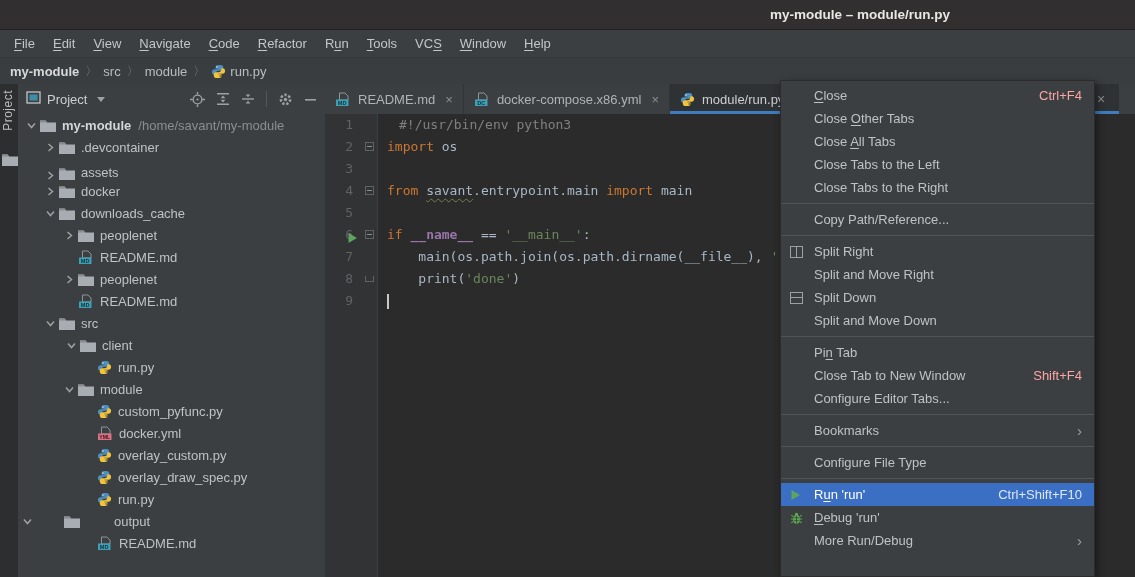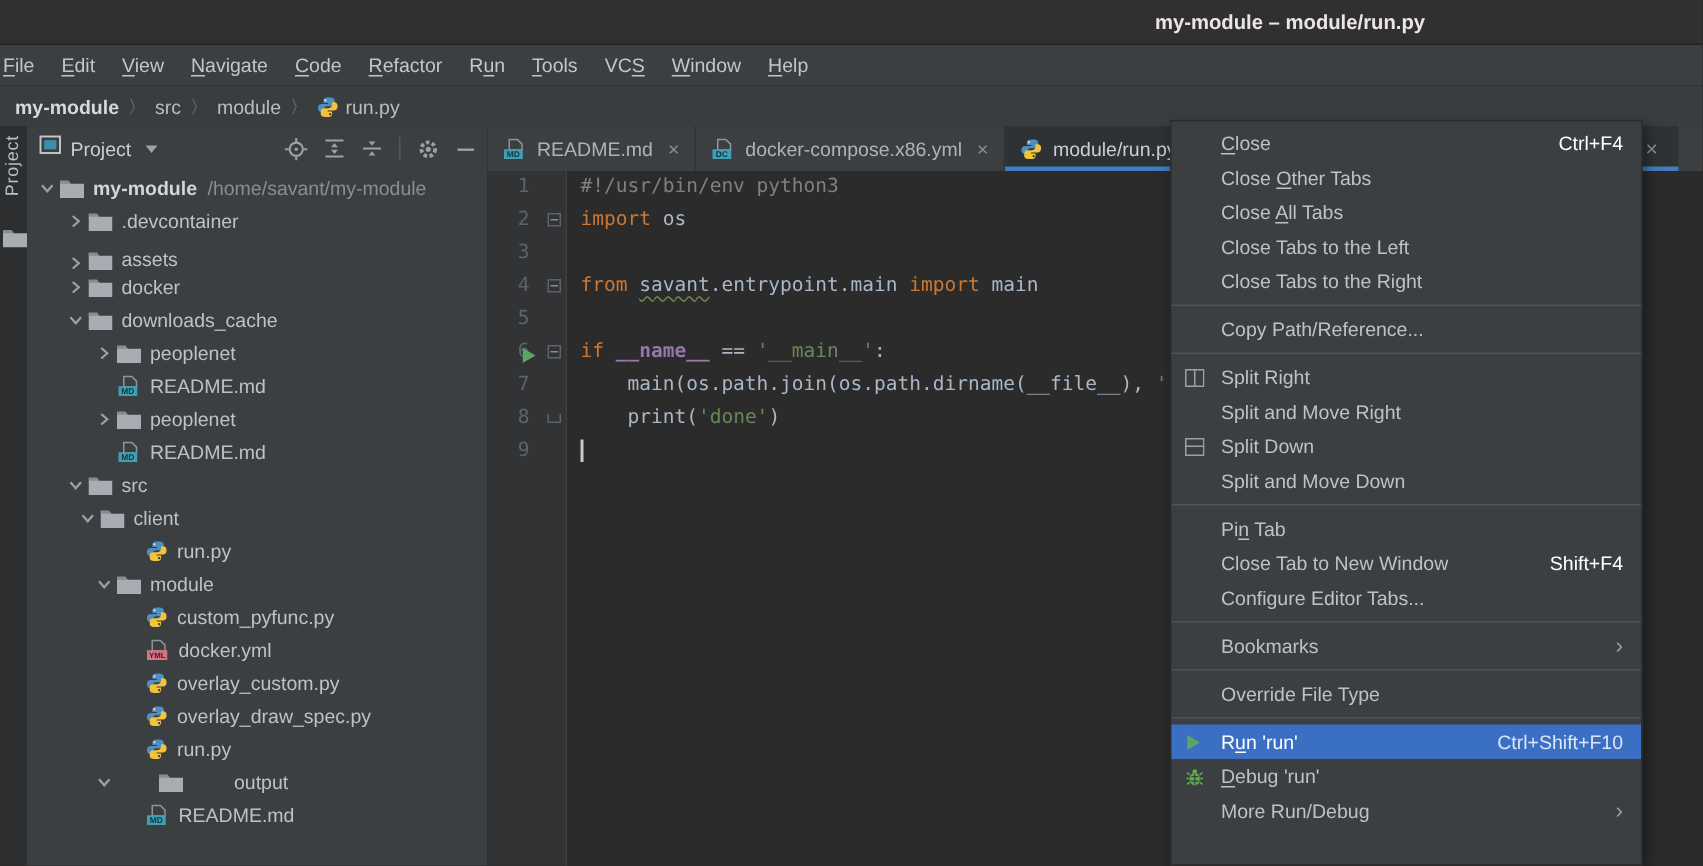--- a/index.html
+++ b/index.html
@@ -3,21 +3,21 @@
 <meta charset="utf-8">
 <style>
   * { margin:0; padding:0; box-sizing:border-box; }
   html,body { width:1135px; height:577px; overflow:hidden; background:#2b2b2b;
     font-family:"Liberation Sans", sans-serif; }
   .titlebar { position:absolute; left:0; top:0; width:1135px; height:30px;
     background:#322f30; border-bottom:1px solid #232021; }
   .titlebar .title { position:absolute; left:640px; top:0; width:440px; height:30px;
     line-height:30px; text-align:center; color:#e9e7e4; font-weight:bold; font-size:13.5px; }
   .menubar { position:absolute; left:0; top:30px; width:1135px; height:27px;
-    background:#3c3f41; display:flex; align-items:center; }
+    background:#3c3f41; display:flex; align-items:center;padding-left:12px; }
   .menubar .mitem { padding:0 9px; font-size:13px; color:#c3c6c8; height:27px; line-height:27px; cursor:default; }
   .menubar .mitem:first-child { padding-left:2px; }
   .menubar u, .cmenu u { text-decoration:underline; text-underline-offset:2px; }
   .breadcrumbs { position:absolute; left:0; top:57px; width:1135px; height:27px;
     background:#3a3d3f; border-top:1px solid #343638; display:flex; align-items:center; padding-left:8px; font-size:13px; }
   .crumb { color:#b9bdc0; padding:0 2px; display:flex; align-items:center; gap:4px;}
   .crumb.first { color:#d6d8da; font-weight:bold; }
   .crumb-sep { color:#7c8084; padding:0 4px; font-size:12px; }
 
   .stripe { position:absolute; left:0; top:84px; width:18px; height:493px; background:#2c2e30; }
@@ -61,21 +61,21 @@
   .tok-d { color:#9876aa;font-weight:bold; } .tok-pl { color:#a9b7c6; }
   .wavy { text-decoration:underline; text-decoration-style:wavy; text-decoration-color:#72804e;
     text-decoration-thickness:1px; text-underline-offset:3px; }
   .caret { display:inline-block; width:1.5px; height:15px; background:#c8c8c8; vertical-align:middle; }
 
   .cmenu { position:absolute; left:780px; top:80px; width:315px; height:497px; background:#3c3f41;
     border:1px solid #2c2c2c; box-shadow:2px 3px 8px rgba(0,0,0,.45); padding-top:3px; font-size:13px; }
   .cmi { height:23px; display:flex; align-items:center; color:#bfc2c5; padding:0 12px 0 9px; }
   .cmi .cicon { width:24px; flex:0 0 24px; display:flex; align-items:center; }
   .cmi .clabel { flex:1 1 auto; }
-  .cmi .cshort { color:#ffffff; margin-left:20px; }
+  .cmi .cshort { color:#fca5a5; margin-left:20px; }
   .cmi .subarrow { color:#9da1a4; font-size:15px; margin-left:20px; }
   .cmi.hl { background:#3b6fc4; color:#ffffff; }
   .cmi.hl .cshort { color:#dbe6f7; }
   .cmsep { height:9px; position:relative; }
   .cmsep::after { content:""; position:absolute; left:0; right:0; top:4px; height:1px; background:#515558; }
 
   .strip-close { position:absolute; left:1097px; top:91px; color:#8b8f92; font-size:14px; }
   .hidden-tab-edge { position:absolute; left:1095px; top:84px; width:24px; height:30px; background:#2f3234; }
   .hidden-tab-edge::after { content:""; position:absolute; left:0; right:0; bottom:0; height:3px; background:#3f7cbf; }
 </style>
@@ -309,21 +309,21 @@
           </svg>
         </span>
         <span class="ficon" style="display: inline-flex; align-items: center;">
           <svg width="16" height="13" viewBox="0 0 16 13">
             <path d="M0 1.5h5.6l1.6 2H16V13H0z" fill="#a7adb2"></path>
             <path d="M0 1.5h5.6l1.6 2H0z" fill="#878d92"></path>
           </svg>
         </span>
         <span>src</span>
       </div>
-      <div class="trow" style="padding-left: 31px;">
+      <div class="trow" style="padding-left: 44px;">
         <span class="chev">
           <svg width="9" height="9" viewBox="0 0 9 9">
             <path d="M1 2.5l3.5 4L8 2.5" fill="none" stroke="#9da1a5" stroke-width="1.5"></path>
           </svg>
         </span>
         <span class="ficon" style="display: inline-flex; align-items: center;">
           <svg width="16" height="13" viewBox="0 0 16 13">
             <path d="M0 1.5h5.6l1.6 2H16V13H0z" fill="#a7adb2"></path>
             <path d="M0 1.5h5.6l1.6 2H0z" fill="#878d92"></path>
           </svg>
@@ -408,21 +408,21 @@
         <span class="ficon" style="display: inline-flex; align-items: center;">
           <svg width="15" height="15" viewBox="0 0 16 16">
             <path fill="#4e8fbf" d="M7.9 1C6.1 1 4.9 1.8 4.9 3.2V5h3.2v.7H3.6C2.2 5.7 1 6.8 1 8.6c0 1.8 1 2.9 2.5 2.9H5V9.8C5 8.3 6.3 7.3 7.8 7.3h3.1c1.2 0 2.1-1 2.1-2.2V3.2C13 1.9 11.7 1 10 1z"></path>
             <circle cx="6.3" cy="3.1" r=".8" fill="#dce9f2"></circle>
             <path fill="#f2c33c" d="M8.1 15c1.8 0 3-.8 3-2.2V11H7.9v-.7h4.5c1.4 0 2.6-1.1 2.6-2.9 0-1.8-1-2.9-2.5-2.9H11v1.7c0 1.5-1.3 2.5-2.8 2.5H5.1c-1.2 0-2.1 1-2.1 2.2v1.9C3 14.1 4.3 15 6 15z"></path>
             <circle cx="9.7" cy="12.9" r=".8" fill="#35393c"></circle>
           </svg>
         </span>
         <span>run.py</span>
       </div>
-      <div class="trow" style="padding-left: 42px; gap: 28px;">
+      <div class="trow" style=" gap: 28px;">
         <span class="chev">
           <svg width="9" height="9" viewBox="0 0 9 9">
             <path d="M1 2.5l3.5 4L8 2.5" fill="none" stroke="#9da1a5" stroke-width="1.5"></path>
           </svg>
         </span>
         <span class="ficon" style="display: inline-flex; align-items: center;">
           <svg width="16" height="13" viewBox="0 0 16 13">
             <path d="M0 1.5h5.6l1.6 2H16V13H0z" fill="#a7adb2"></path>
             <path d="M0 1.5h5.6l1.6 2H0z" fill="#878d92"></path>
           </svg>
@@ -501,21 +501,21 @@
           <div class="foldbox"></div>
         </div>
         <div class="cline lnum" style="top: 132px;">7</div>
         <div class="cline lnum" style="top: 154px;">8</div>
         <div class="cline gmark" style="top: 154px;">
           <div class="foldend"></div>
         </div>
         <div class="cline lnum" style="top: 176px;">9</div>
       </div>
     <div id="codelines">
-        <div class="cline codeline" style="top: 0px;"><span class="tok-com">#!/usr/bin/env python3</span></div>
+        <div class="cline codeline" style="top: 0px; margin-left: 12px;"><span class="tok-com">#!/usr/bin/env python3</span></div>
         <div class="cline codeline" style="top: 22px;"><span class="tok-kw">import</span><span class="tok-pl"> os</span></div>
         <div class="cline codeline" style="top: 44px;"></div>
         <div class="cline codeline" style="top: 66px;"><span class="tok-kw">from</span><span class="tok-pl"> </span><span class="tok-pl wavy">savant</span><span class="tok-pl">.entrypoint.main </span><span class="tok-kw">import</span><span class="tok-pl"> main</span></div>
         <div class="cline codeline" style="top: 88px;"></div>
         <div class="cline codeline" style="top: 110px;"><span class="tok-kw">if</span><span class="tok-pl"> </span><span class="tok-d">__name__</span><span class="tok-pl"> == </span><span class="tok-s">'__main__'</span><span class="tok-pl">:</span></div>
         <div class="cline codeline" style="top: 132px;"><span class="tok-pl">    main(os.path.join(os.path.dirname(__file__), </span><span class="tok-s">'</span></div>
         <div class="cline codeline" style="top: 154px;"><span class="tok-pl">    print(</span><span class="tok-s">'done'</span><span class="tok-pl">)</span></div>
         <div class="cline codeline" style="top: 176px;"><span class="caret"></span></div>
       </div>
   </div>
@@ -594,21 +594,21 @@
     </div>
     <div class="cmsep"></div>
     <div class="cmi">
       <span class="cicon"></span>
       <span class="clabel">Bookmarks</span>
       <span class="subarrow">›</span>
     </div>
     <div class="cmsep"></div>
     <div class="cmi">
       <span class="cicon"></span>
-      <span class="clabel">Override File Type</span>
+      <span class="clabel">Configure File Type</span>
     </div>
     <div class="cmsep"></div>
     <div class="cmi hl">
       <span class="cicon">
         <svg width="11" height="12" viewBox="0 0 11 12">
           <path d="M1.5 1v10l8.5-5z" fill="#5ca45f"></path>
         </svg>
       </span>
       <span class="clabel">R<u>u</u>n 'run'</span>
       <span class="cshort">Ctrl+Shift+F10</span>

